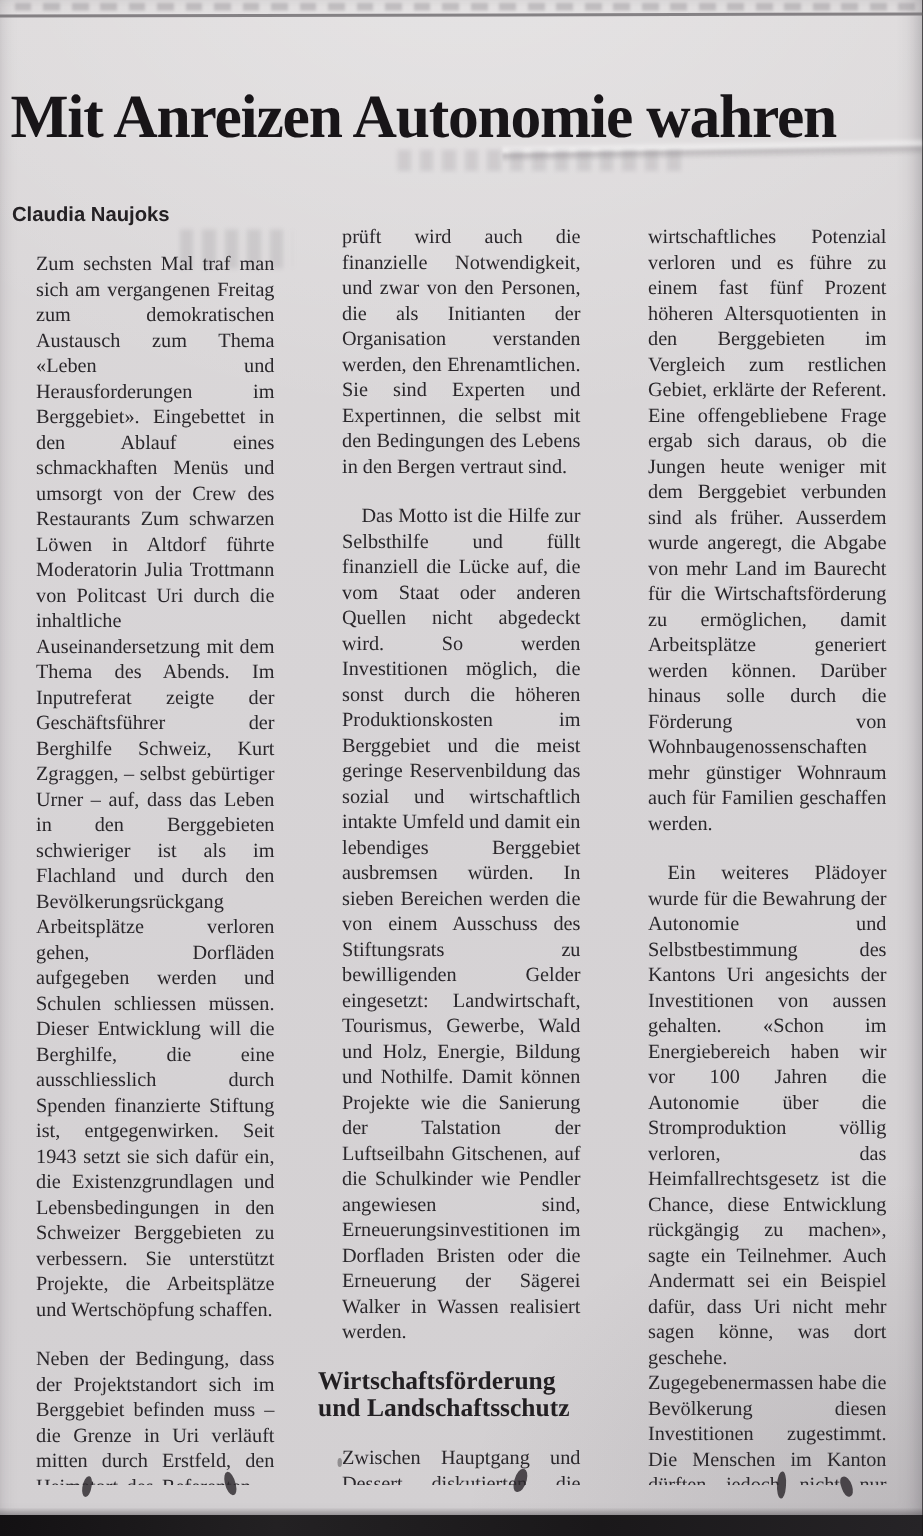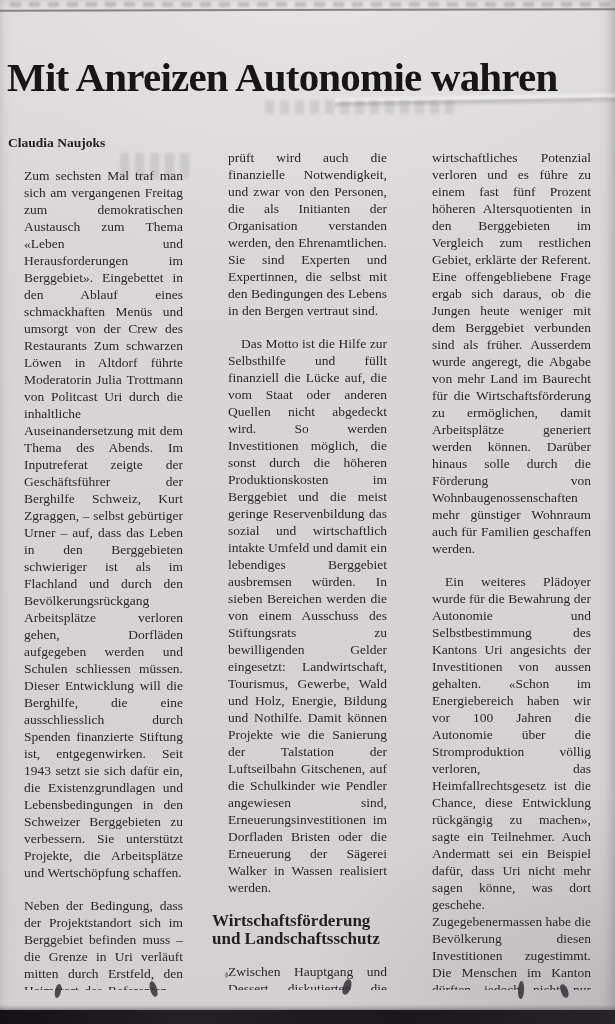--- a/index.html
+++ b/index.html
@@ -56,21 +56,21 @@
     display:block;font-size:18.5px;line-height:21px;
     transform:rotate(-.9deg);transform-origin:left bottom;letter-spacing:.2px;
   }
   .subhead .l2{display:block;font-size:19px;line-height:23px;}
   .cols{
     position:absolute;left:8px;right:8px;top:133px;bottom:20px;
     display:flex;gap:13px;
   }
   .col{flex:1 1 0;overflow:hidden;}
   .byline{
-    font-family:Liberation Serif, serif;font-weight:700;
+    font-family:Liberation Sans, sans-serif;font-weight:700;
     font-size:13.5px;line-height:16px;color:#242124;margin:2px 0 16px;
   }
   .col p{
     margin:16px;font-size:13.5px;line-height:17px;color:#2a272b;
     text-align:justify;hyphens:auto;-webkit-hyphens:auto;
   }
   .col p.indent{text-indent:13px;}
   .col h3{
     margin:10px 0 5px;font-size:17px;line-height:17.5px;font-weight:700;
     color:#221f22;white-space:pre-line;

